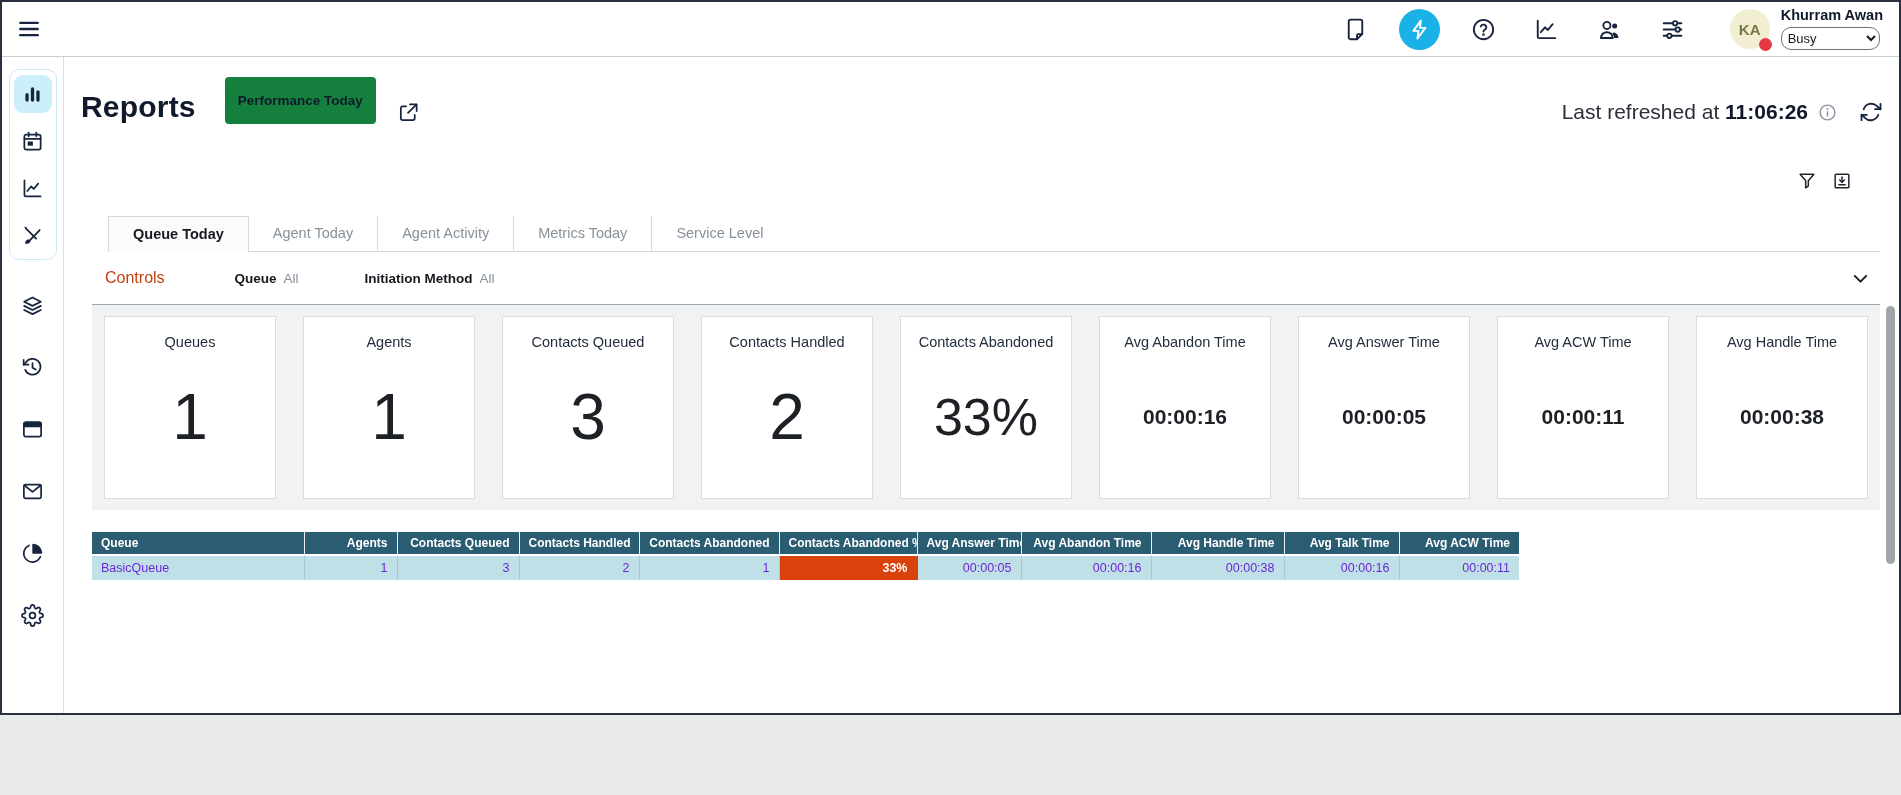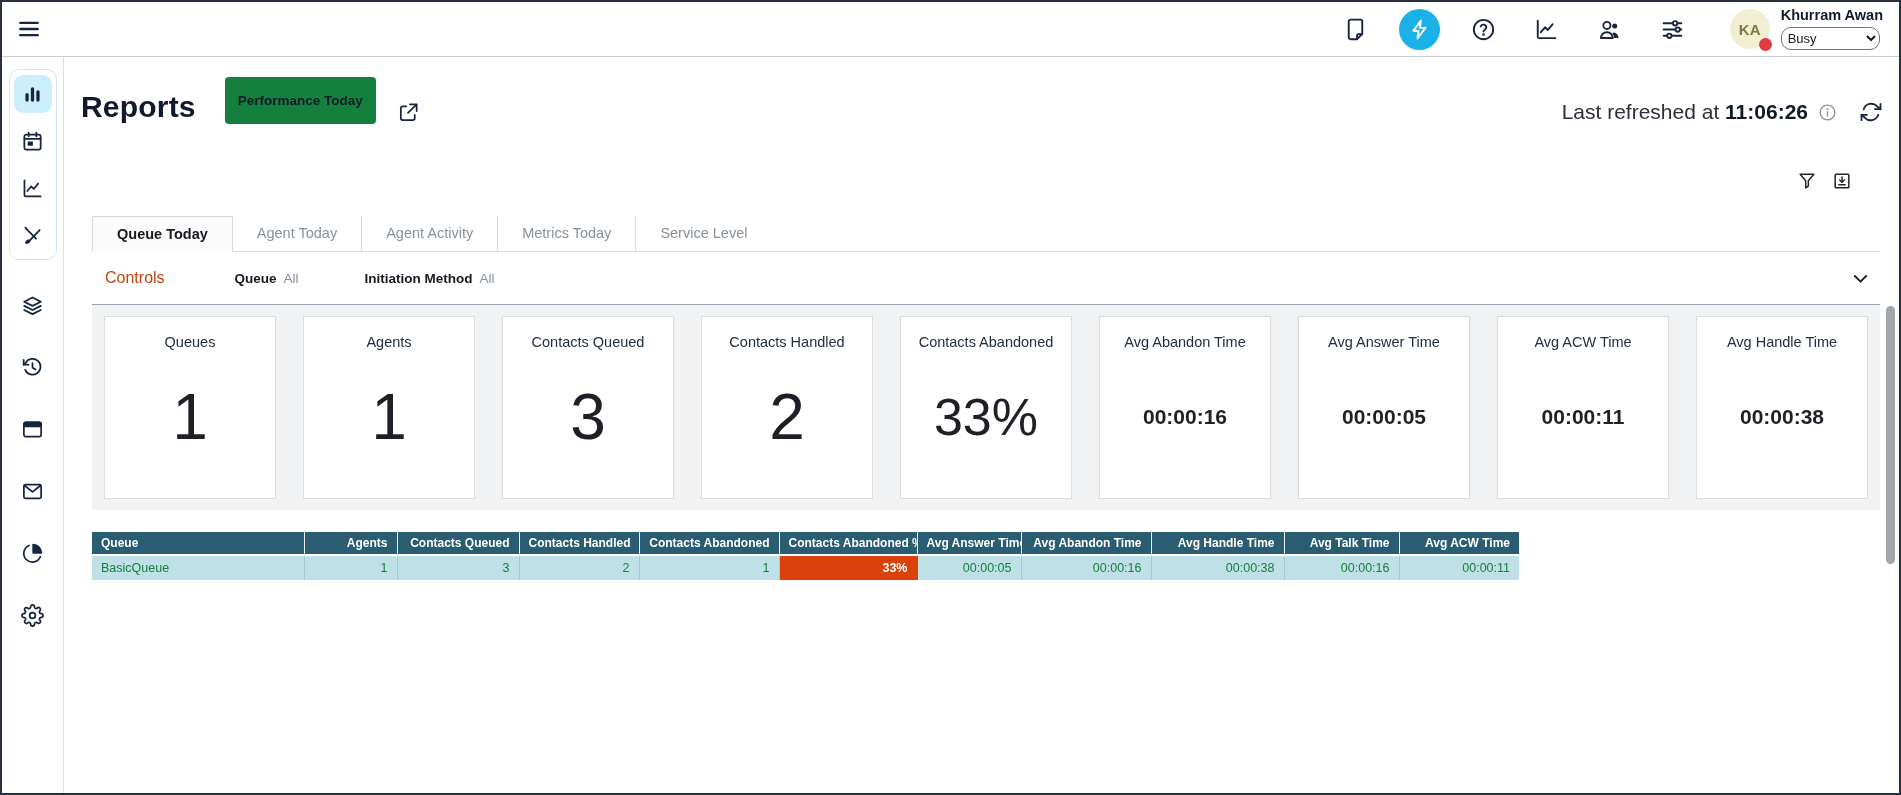--- a/index.html
+++ b/index.html
@@ -1,20 +1,20 @@
 <!DOCTYPE html>
 <html><head>
 <meta charset="utf-8">
 <style>
   html,body{margin:0;padding:0;background:#e9eaec;}
   body{font-family:"Liberation Sans",sans-serif;color:#16243e;}
   *{box-sizing:border-box;}
   button{font-family:inherit;}
 
-  .window{width:1901px;height:795px;border:2px solid #2a3040;background:#fff;display:flex;flex-direction:column;overflow:hidden;position:relative;}
+  .window{width:1901px;height:715px;border:2px solid #2a3040;background:#fff;display:flex;flex-direction:column;overflow:hidden;position:relative;}
 
   
   .topbar{height:55px;min-height:55px;display:flex;align-items:center;padding:0 16px 0 14px;border-bottom:1px solid #c9ced6;background:#fff;}
   .hamburger{width:26px;height:26px;background:none;border:none;padding:0;color:#16243e;cursor:pointer;}
   .hamburger svg{width:100%;height:100%;}
   .topbar-right{margin-left:auto;display:flex;align-items:center;}
   .tb-icon{width:25px;height:25px;background:none;border:none;padding:0;margin:0 19px;color:#16243e;cursor:pointer;display:flex;align-items:center;justify-content:center;}
   .tb-icon svg{width:25px;height:25px;}
   .tb-icon.accent{width:41px;height:41px;min-width:41px;border-radius:50%;background:#19b1e6;color:#fff;margin:0 12px;}
   .tb-icon.accent svg{width:23px;height:23px;stroke-width:2;}
@@ -49,21 +49,21 @@
   .info-btn svg{width:100%;height:100%;}
   .refresh-btn{width:24px;height:24px;color:#16243e;background:none;border:none;padding:0;margin-left:22px;cursor:pointer;}
   .refresh-btn svg{width:100%;height:100%;}
 
   
   .panel{flex:1;margin:0 19px 0 28px;display:flex;flex-direction:column;min-height:0;}
   .tools{display:flex;justify-content:flex-end;align-items:center;gap:15px;margin-top:46px;height:22px;padding-right:28px;}
   .tool-btn{width:20px;height:20px;color:#21262e;background:none;border:none;padding:0;cursor:pointer;}
   .tool-btn svg{width:100%;height:100%;}
 
-  .tabs{display:flex;margin-top:24px;border-bottom:1px solid #d5dbdb;}
+  .tabs{display:flex;margin-top:24px;border-bottom:1px solid #d5dbdb;margin-left:16px;}
   .tab{font-size:14.5px;color:#87919b;padding:9px 24px 10px;cursor:pointer;white-space:nowrap;}
   .tab.active{background:#fbfbfb;border:1px solid #d5dbdb;border-bottom:none;font-weight:bold;color:#16191f;margin-bottom:-1px;}
   .tab:not(.active)+.tab:not(.active){border-left:1px solid #d5dbdb;}
 
   .controls{display:flex;align-items:center;height:53px;min-height:53px;border-bottom:1px solid #9aa5ad;padding:0 8px 0 13px;}
   .controls-label{font-size:16px;color:#c2410c;margin-right:70px;}
   .filter-chip{margin-right:66px;font-size:13.5px;cursor:pointer;}
   .filter-chip .fname{font-weight:bold;color:#16191f;margin-right:7px;}
   .filter-chip .fval{color:#87919b;}
   .controls-chevron{margin-left:auto;width:23px;height:23px;color:#16191f;background:none;border:none;padding:0;cursor:pointer;}
@@ -75,21 +75,21 @@
   .card-value{flex:1;display:flex;align-items:center;justify-content:center;color:#1d2126;padding-bottom:14px;}
   .card-value.xl{font-size:64px;font-weight:400;}
   .card-value.lg{font-size:52px;font-weight:400;}
   .card-value.md{font-size:21px;font-weight:bold;}
 
   .table-wrap{margin-top:22px;}
   table{border-collapse:collapse;width:1427px;table-layout:fixed;}
   th{background:#2a5c72;color:#fff;font-size:12px;font-weight:bold;padding:4px 9px;text-align:right;border-right:1px solid #e8f0f2;height:23px;white-space:nowrap;overflow:hidden;}
   th.left, td.left{text-align:left;}
   th:last-child{border-right:none;}
-  td{background:#bfe0e6;color:#15803d;font-size:12.5px;padding:5px 9px;text-align:right;border-right:1px solid #a2cbd4;border-top:2px solid #fff;height:25px;white-space:nowrap;overflow:hidden;}
+  td{background:#bfe0e6;color:#6d28d9;font-size:12.5px;padding:5px 9px;text-align:right;border-right:1px solid #a2cbd4;border-top:2px solid #fff;height:25px;white-space:nowrap;overflow:hidden;}
   td:last-child{border-right:none;}
   td.alert{background:#d9420b;color:#fff;font-weight:bold;border-right-color:#d9420b;}
 
   .scrollbar-thumb{position:absolute;right:4px;top:249px;width:9px;height:258px;background:#a2a6ab;border-radius:5px;cursor:pointer;}
 </style>
 </head>
 <body>
 
 <div class="window">
 

